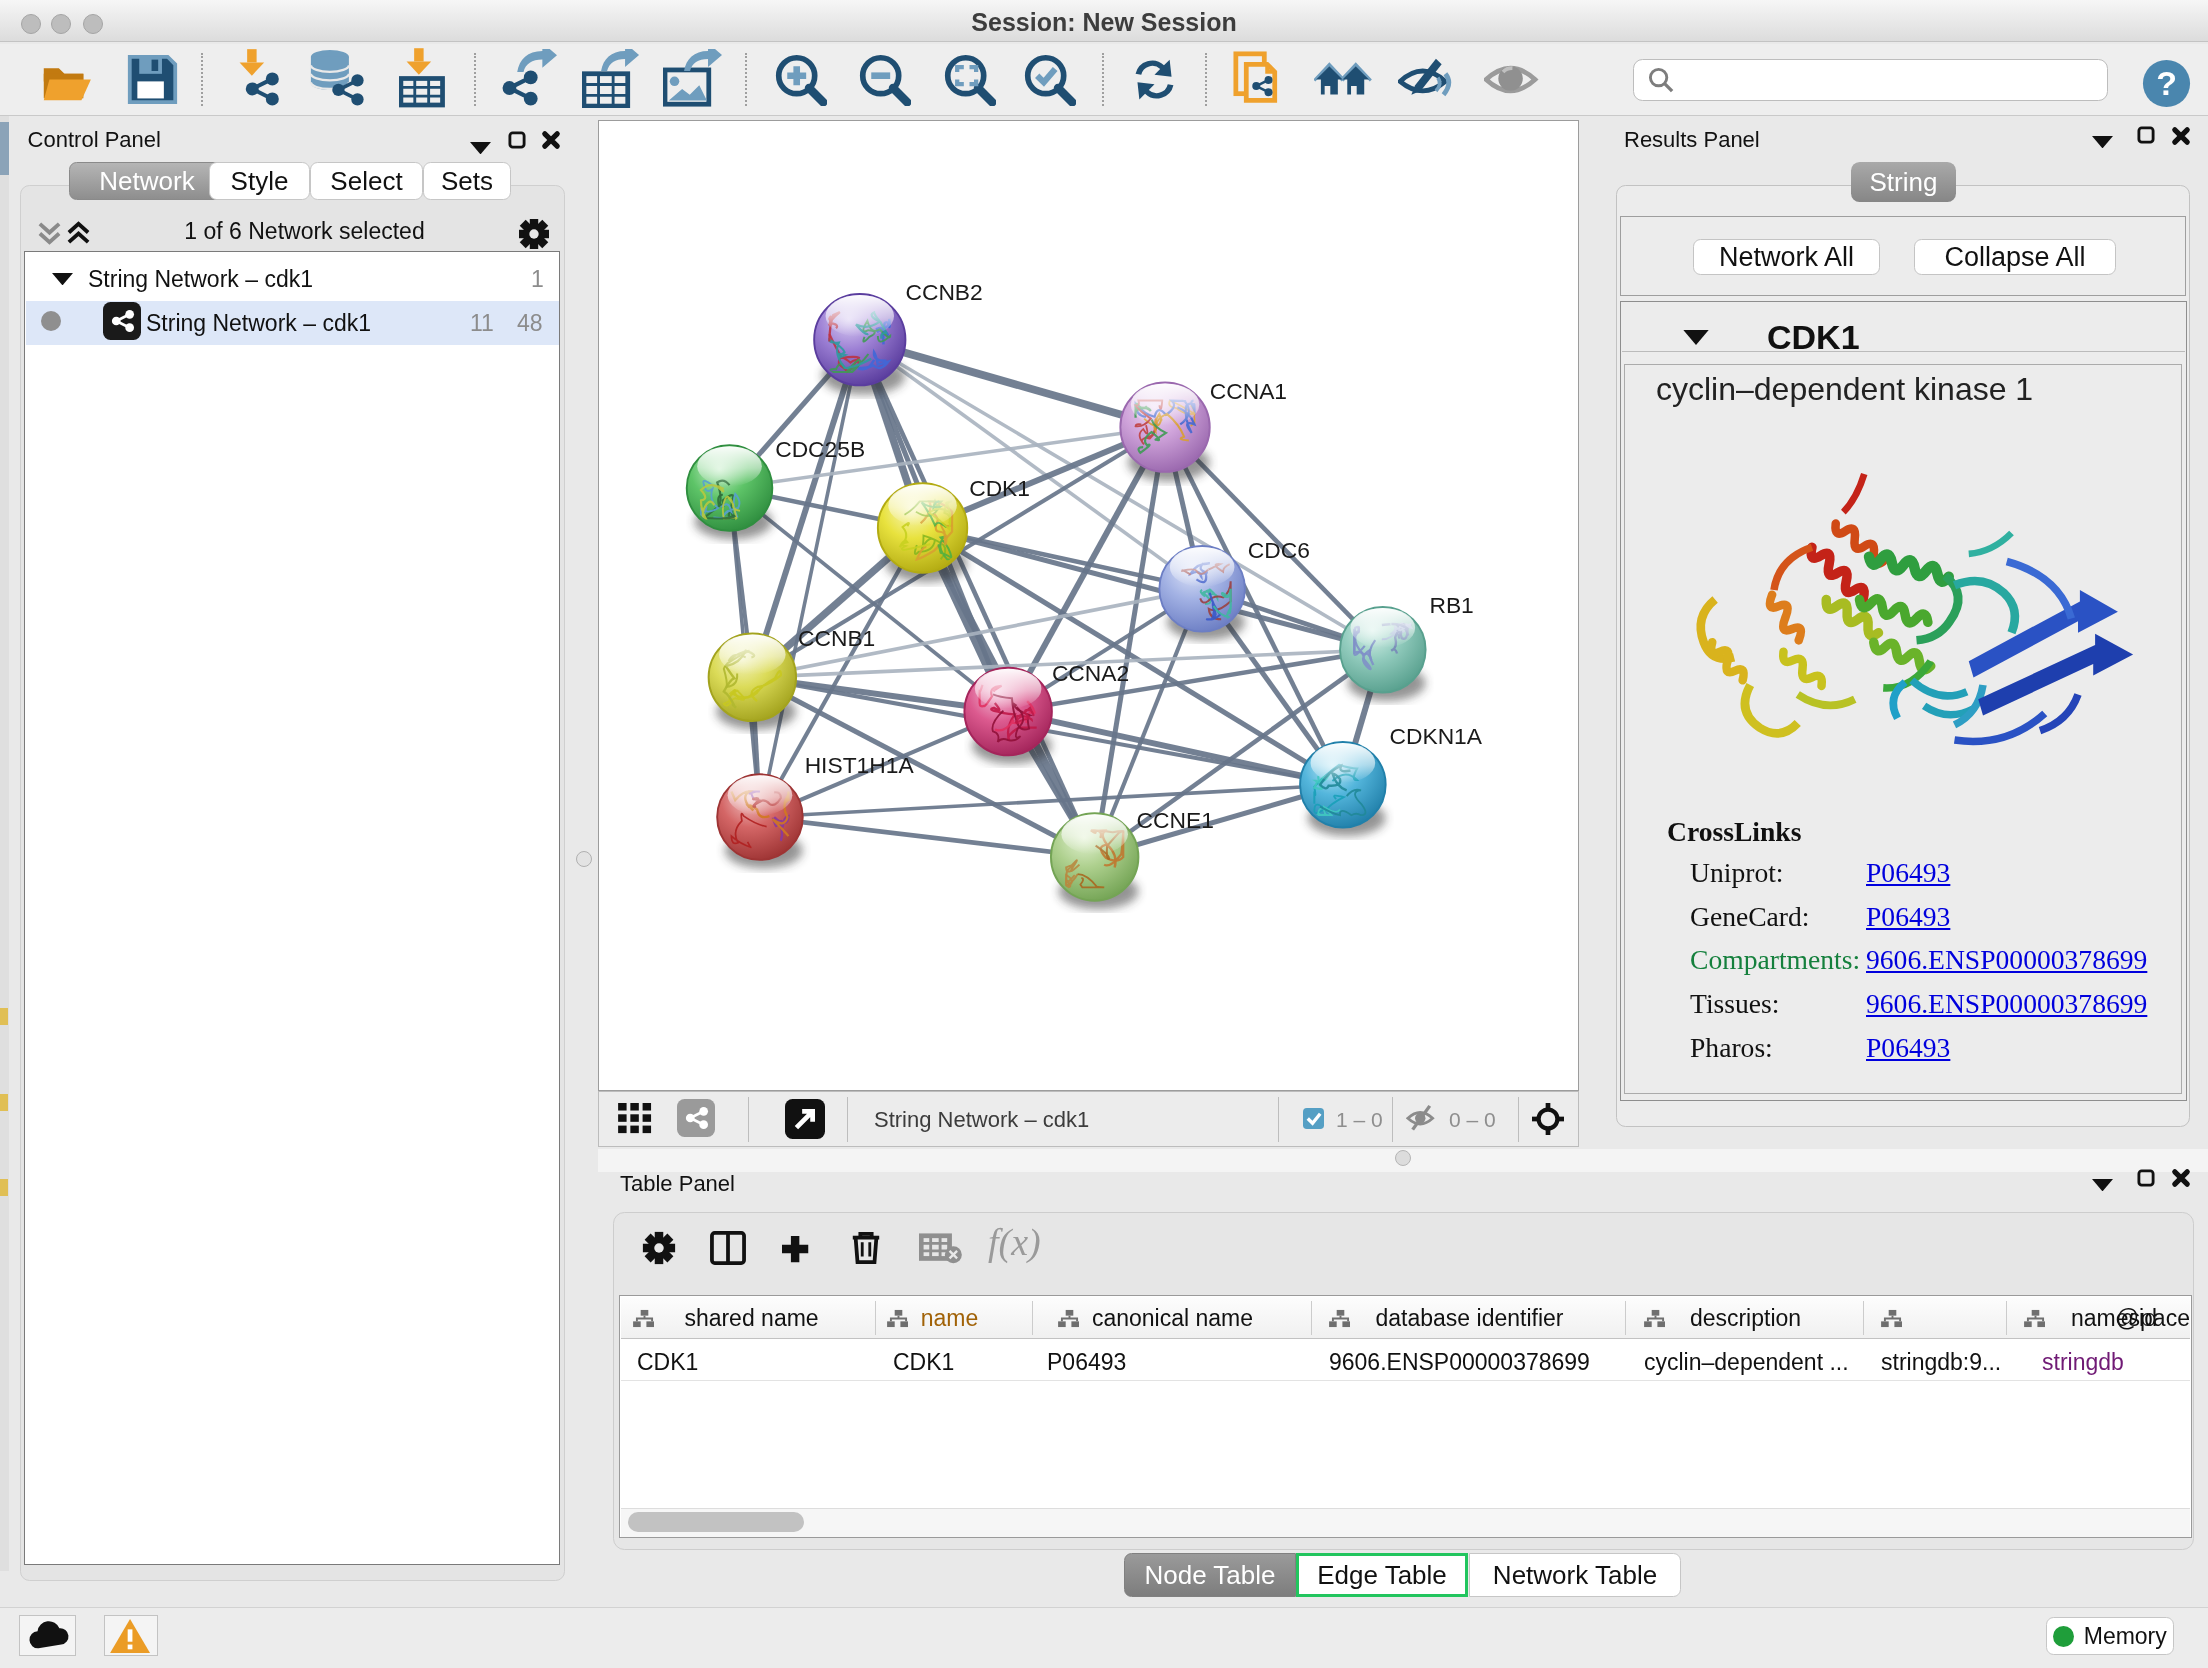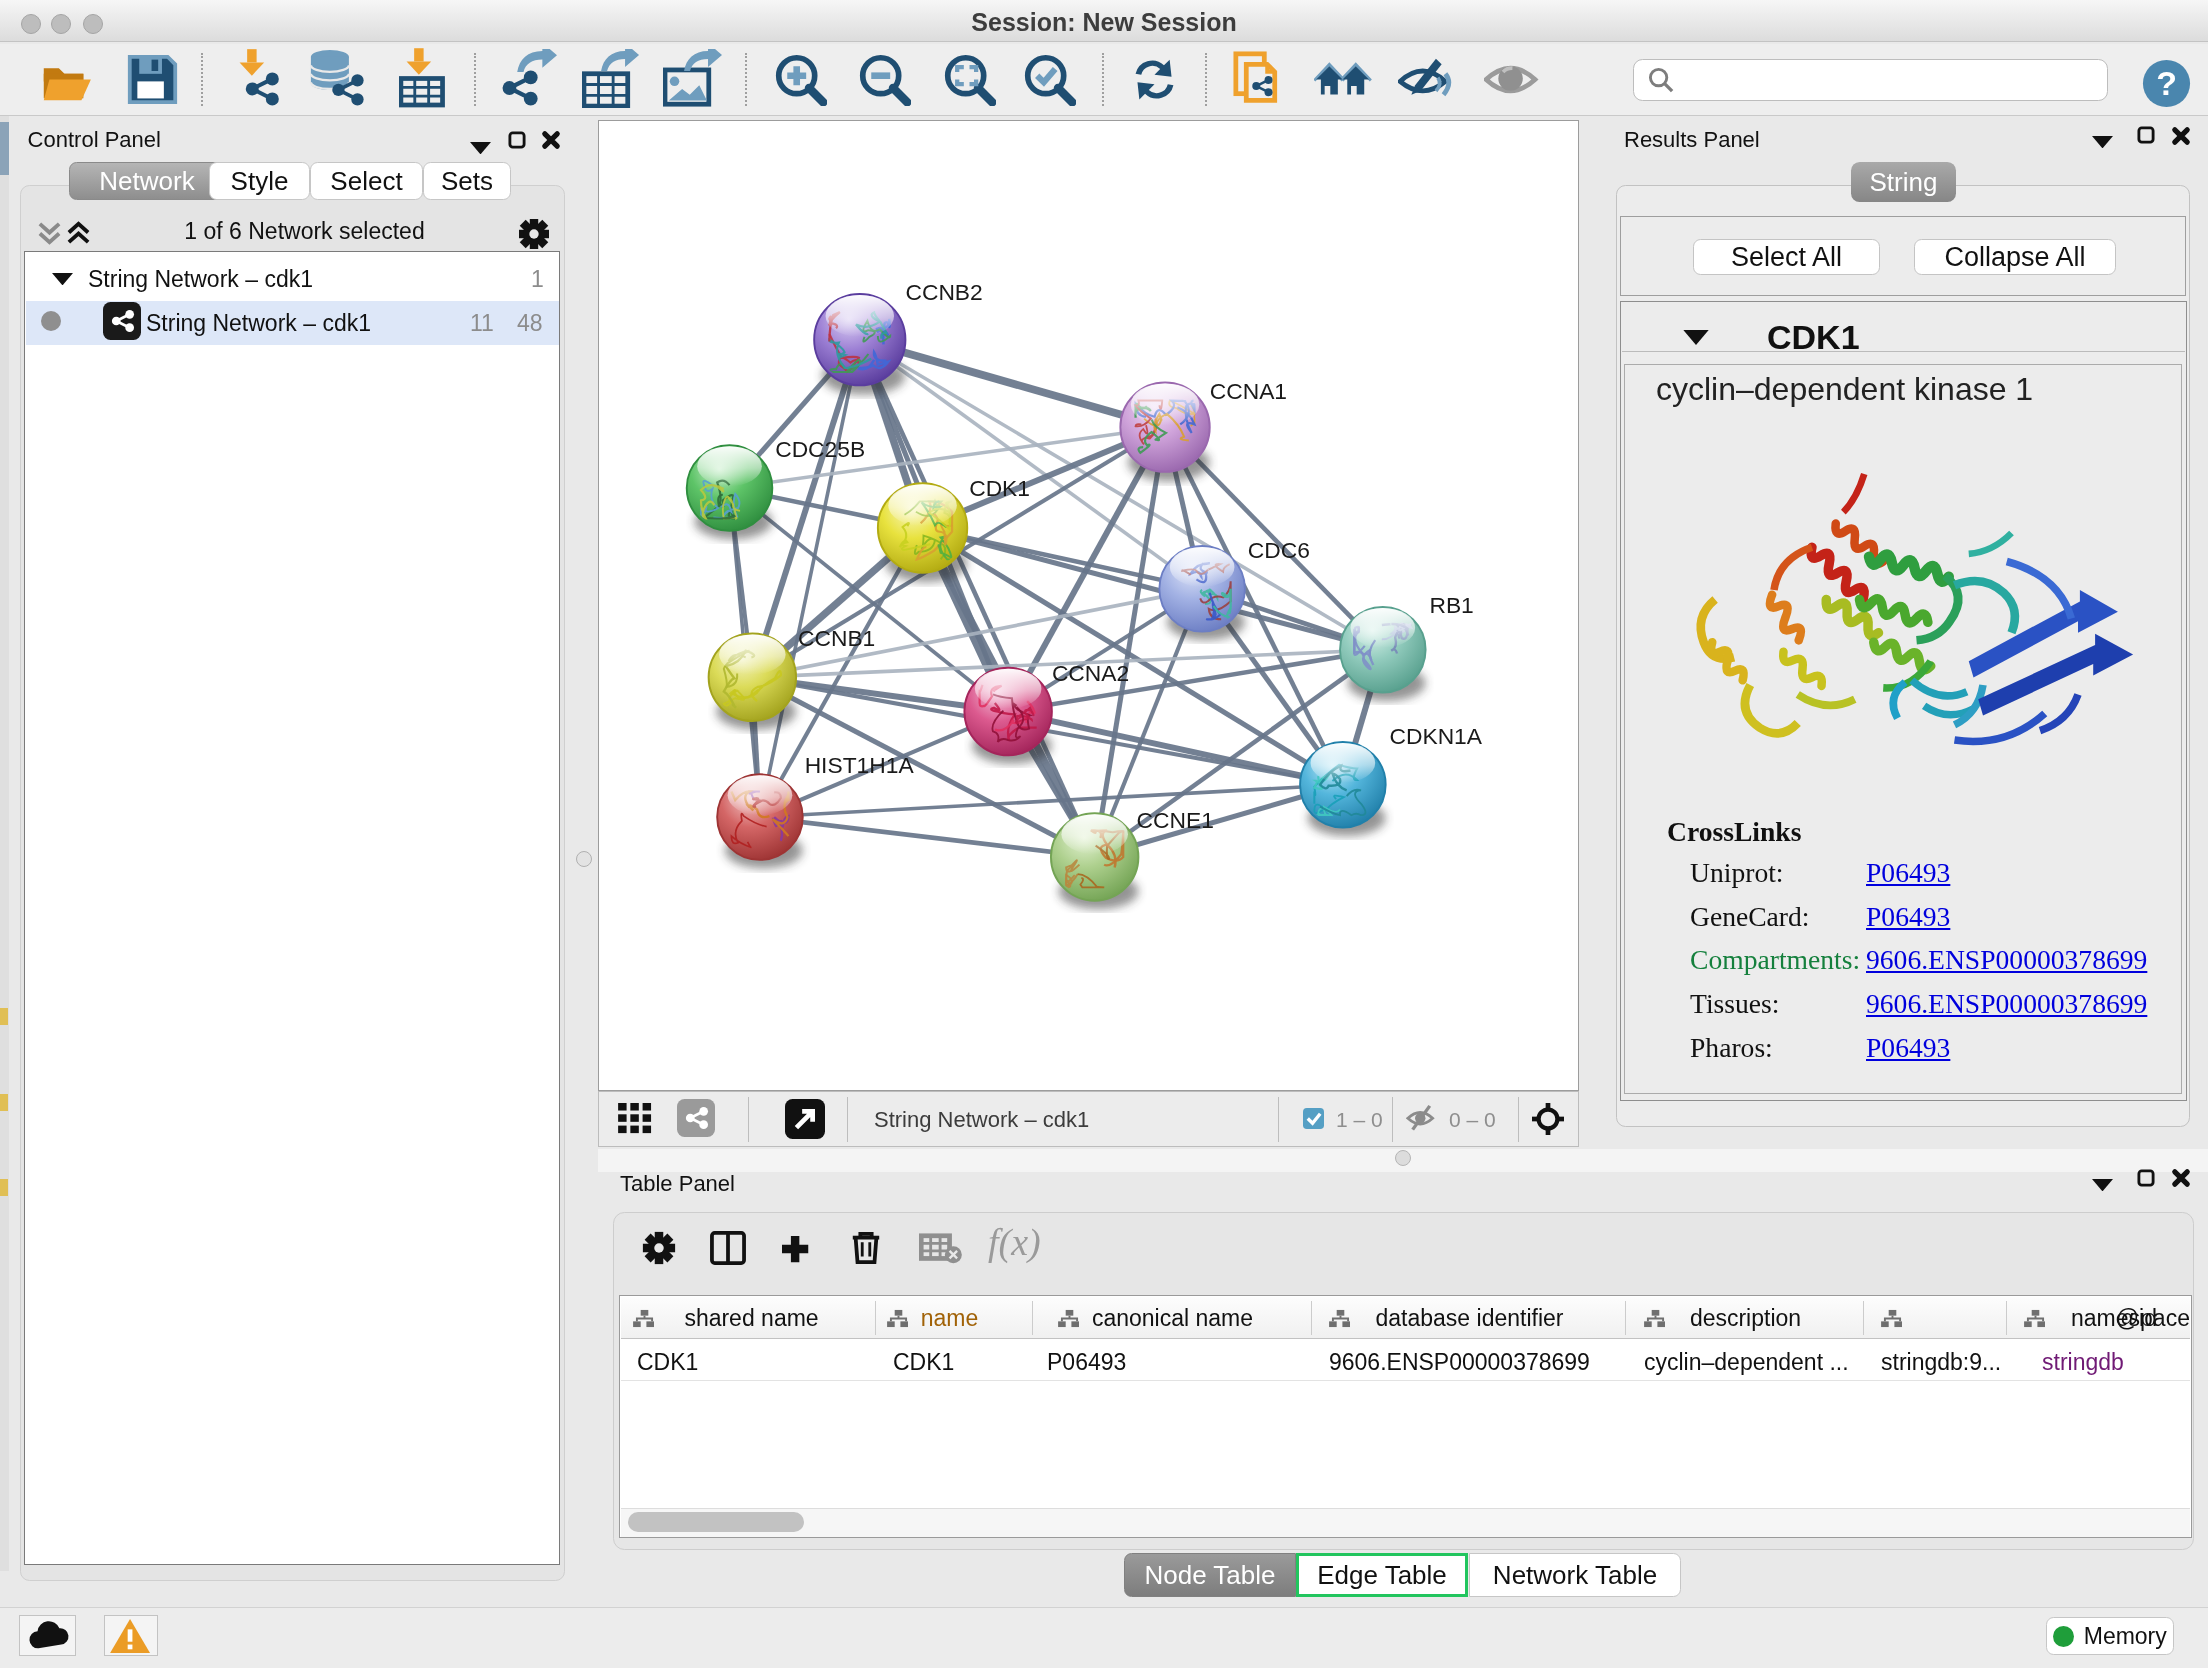--- a/index.html
+++ b/index.html
@@ -562,21 +562,21 @@
     </svg></div>
 <div style="position:absolute;left:2137px;top:126px;"><svg width="18" height="18" viewBox="0 0 19 19">
       <rect x="2" y="2" width="15" height="15" rx="3" fill="none" stroke="#111" stroke-width="3"></rect>
     </svg></div>
 <div style="position:absolute;left:2171px;top:126px;"><svg width="20" height="20" viewBox="0 0 21 21">
       <path d="M4 4 L17 17 M17 4 L4 17" stroke="#111" stroke-width="5.5" stroke-linecap="round"></path>
     </svg></div>
 <div style="position:absolute;left:1616px;top:185px;width:574px;height:942px;background:#ececec;border:1px solid #c2c2c2;border-radius:9.5px;"></div>
 <div style="position:absolute;left:1851px;top:162px;width:105px;height:40px;background:linear-gradient(#a9a9a9,#868686);border-radius:8.6px;color:#fff;display:flex;align-items:center;justify-content:center;font-size:26px;">String</div>
 <div style="position:absolute;left:1620px;top:216px;width:566px;height:80px;border:1.9px solid #9e9e9e;"></div>
-<div style="position:absolute;left:1693px;top:239px;width:187px;height:36px;background:#fff;border:1px solid #c4c4c4;border-radius:7.6px;display:flex;align-items:center;justify-content:center;font-size:27px;color:#111;">Select All</div>
+<div style="position:absolute;left:1693px;top:239px;width:187px;height:36px;background:#fff;border:1px solid #c4c4c4;border-radius:7.6px;display:flex;align-items:center;justify-content:center;font-size:27px;color:#111;">Network All</div>
 <div style="position:absolute;left:1914px;top:239px;width:202px;height:36px;background:#fff;border:1px solid #c4c4c4;border-radius:7.6px;display:flex;align-items:center;justify-content:center;font-size:27px;color:#111;">Collapse All</div>
 <div style="position:absolute;left:1620px;top:301px;width:567px;height:800px;border:1.9px solid #8e8e8e;"></div>
 <div style="position:absolute;left:1622px;top:302px;width:563px;height:50px;background:#ececec;border-bottom:1px solid #bbb;"></div>
 <div style="position:absolute;left:1683px;top:330px;"><svg width="26" height="15" viewBox="0 0 27 16">
       <path d="M0 0 h27 l-13.5 16 z" fill="#111"></path>
     </svg></div>
 <div style="position:absolute;left:1767px;top:318px;font-size:34px;font-weight:bold;color:#111;">CDK1</div>
 <div style="position:absolute;left:1624px;top:364px;width:558px;height:730px;border:1px solid #ababab;"></div>
 <div style="position:absolute;left:1656px;top:371px;font-size:32px;color:#222;">cyclin–dependent kinase 1</div>
 <div style="position:absolute;left:1669px;top:457px;width:476px;height:304px;"><svg width="476" height="304" viewBox="0 0 500 320">

